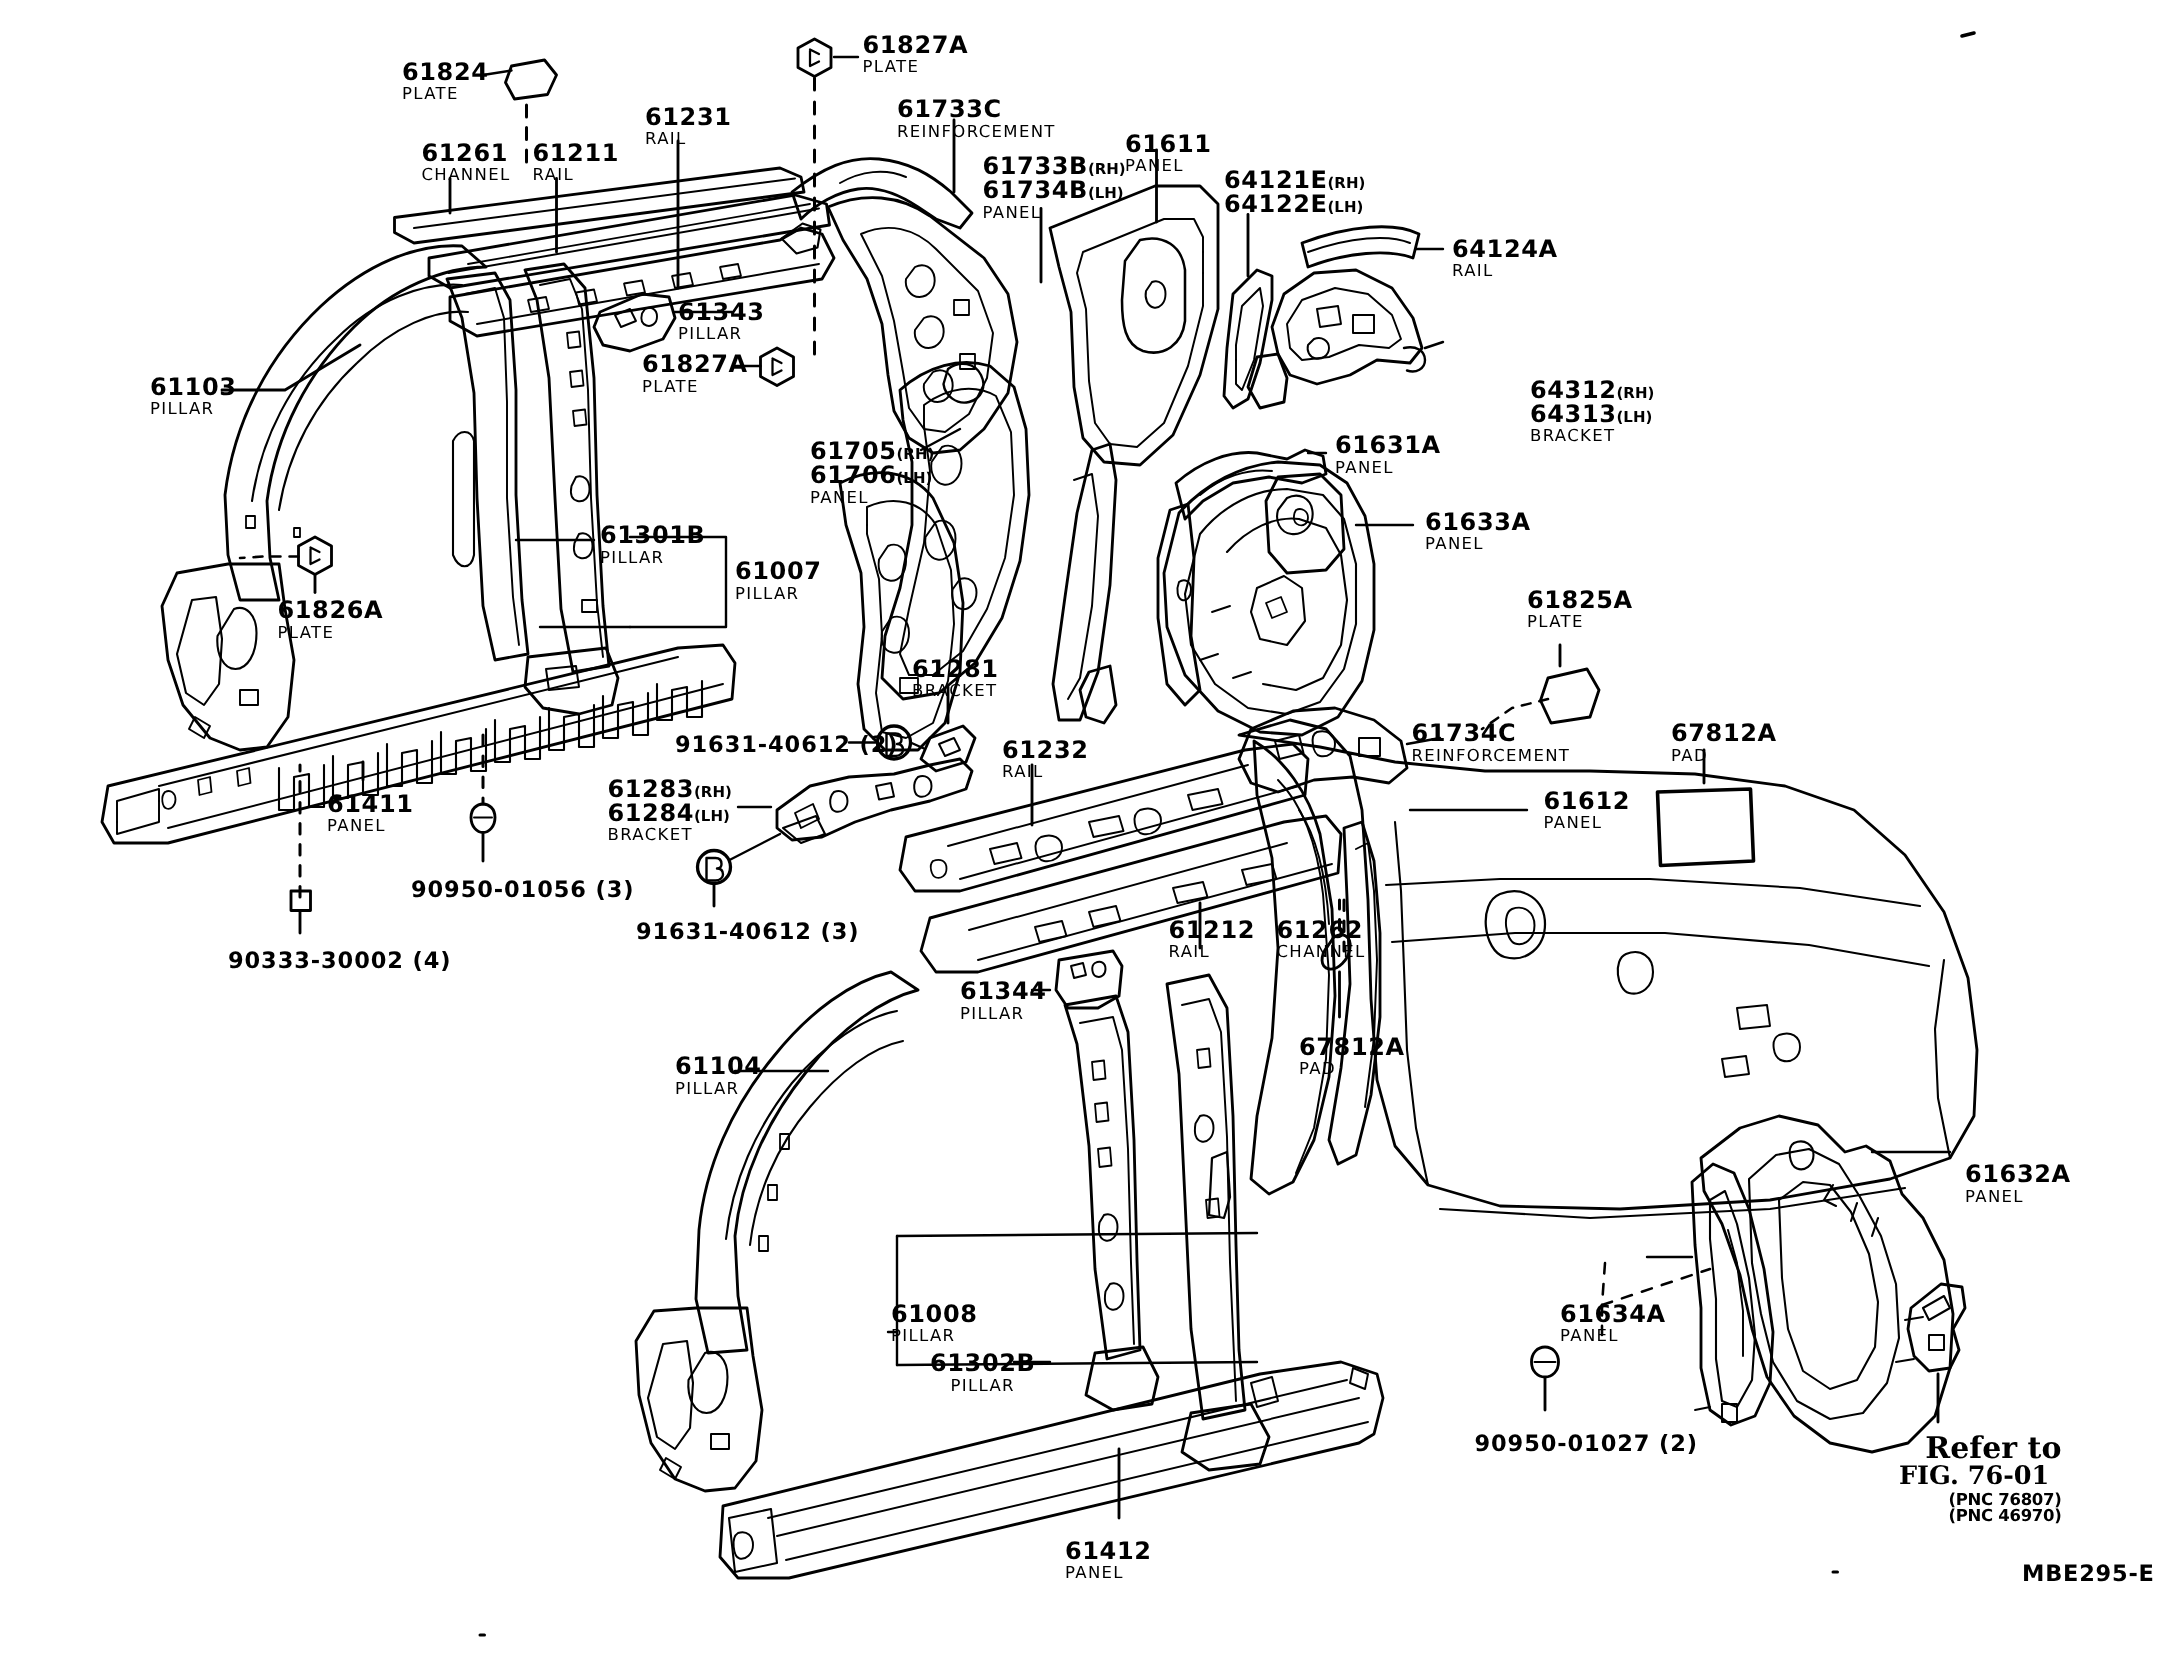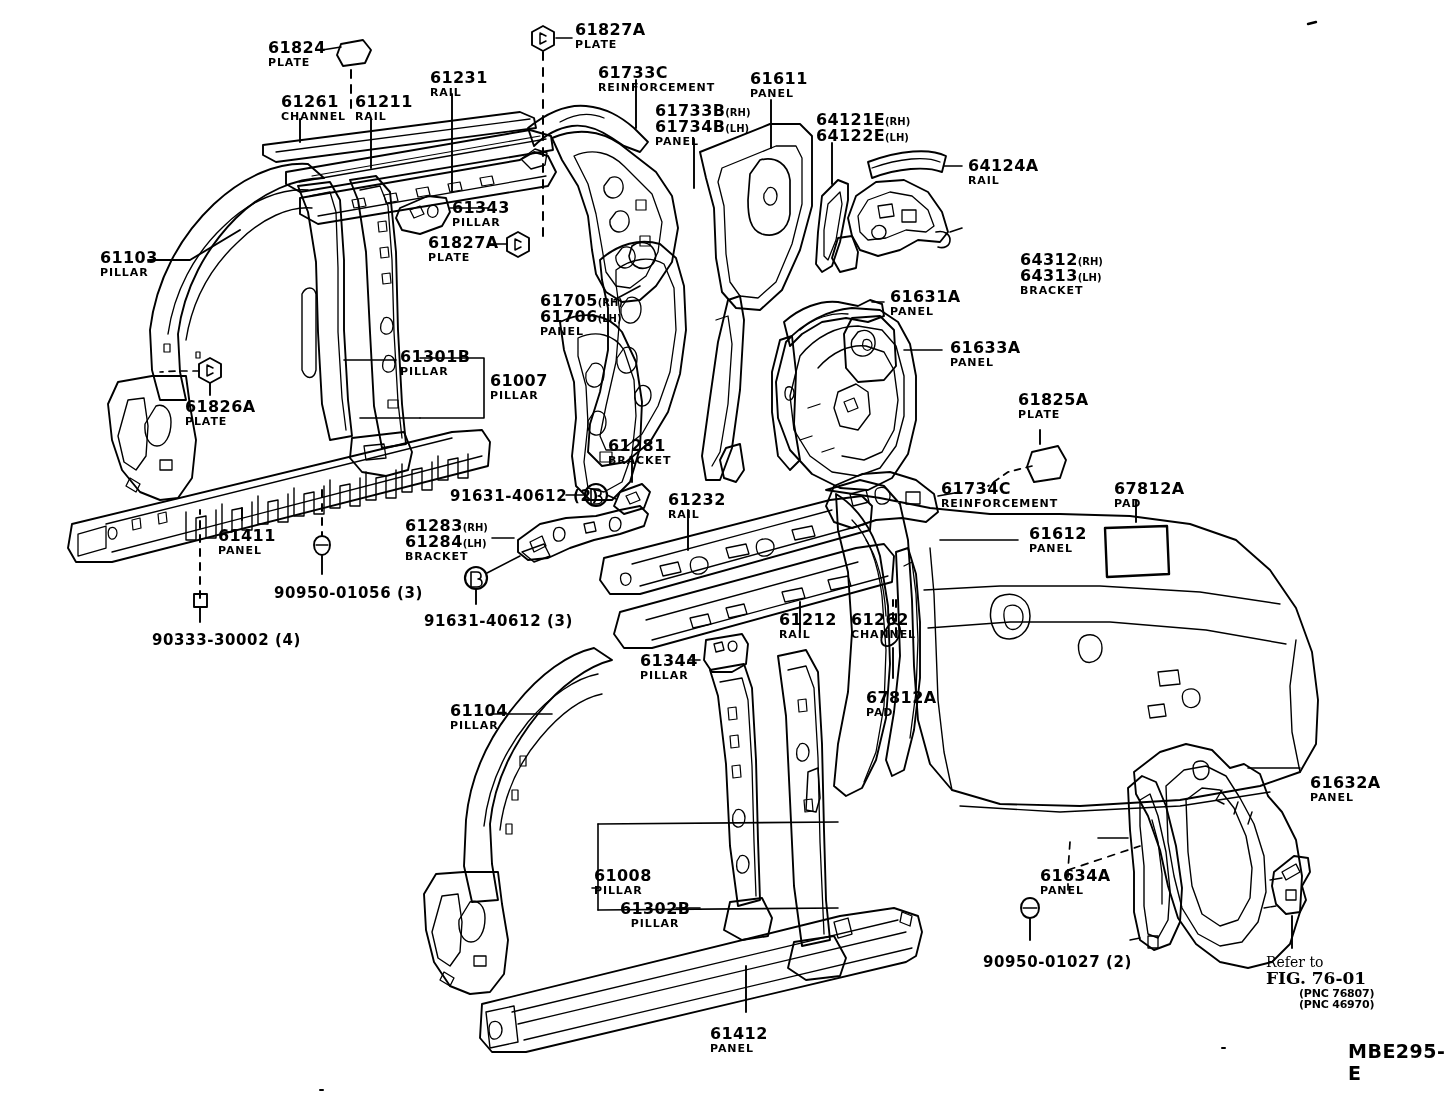--- a/index.html
+++ b/index.html
@@ -39,41 +39,42 @@
     font-size: 16px;
     letter-spacing: 0.4px;
     display: block;
   }
   .callout .pn .side {
     font-size: 10px;
     letter-spacing: 0;
   }
   .callout .desc {
     font-family: "DejaVu Sans", sans-serif;
-    font-weight: bold;
+    font-weight: normal;
     font-size: 11px;
     letter-spacing: 0.9px;
     display: block;
     margin-top: 1px;
   }
   .hw .pn {
     font-size: 15px;
     letter-spacing: 0.6px;
   }
   .refer {
     position: absolute;
     text-align: left;
     color: #000;
   }
   .refer .r1 {
     font-family: "DejaVu Serif", serif;
-    font-weight: normal;
-    font-size: 14px;
+    font-weight: bold;
+    font-size: 20px;
     display: block;
     line-height: 1.05;
+    text-align: right;
   }
   .refer .r2 {
     font-family: "DejaVu Serif", serif;
     font-weight: bold;
     font-size: 17px;
     display: block;
     line-height: 1.05;
   }
   .refer .r3, .refer .r4 {
     font-family: "DejaVu Sans", sans-serif;
@@ -81,21 +82,21 @@
     font-size: 11px;
     display: block;
     line-height: 1.0;
     letter-spacing: -0.2px;
     margin-left: 33px;
   }
   .sheetcode {
     position: absolute;
     font-family: "DejaVu Sans", sans-serif;
     font-weight: bold;
-    font-size: 19px;
+    font-size: 15px;
     letter-spacing: 0.5px;
     color: #000;
   }
 </style>
 </head>
 <body>
 
 <div id="sheet">
 
   <svg id="artwork" viewBox="0 0 1456 1102" xmlns="http://www.w3.org/2000/svg">
@@ -637,21 +638,21 @@
         <span class="desc">RAIL</span>
       </div>
       <div class="callout" id="c61231" style="left: 430px; top: 70px;">
         <span class="pn">61231</span>
         <span class="desc">RAIL</span>
       </div>
       <div class="callout" id="c61733C" style="left: 598px; top: 65px;">
         <span class="pn">61733C</span>
         <span class="desc">REINFORCEMENT</span>
       </div>
-      <div class="callout" id="c61611" style="left: 750px; top: 71px;">
+      <div class="callout" id="c61611" style="left: 750px; top: 88px;">
         <span class="pn">61611</span>
         <span class="desc">PANEL</span>
       </div>
       <div class="callout" id="c61733B" style="left: 655px; top: 103px;">
         <span class="pn">61733B<span class="side">(RH)</span></span>
         <span class="pn">61734B<span class="side">(LH)</span></span>
         <span class="desc">PANEL</span>
       </div>
       <div class="callout" id="c64121E" style="left: 816px; top: 112px;">
         <span class="pn">64121E<span class="side">(RH)</span></span>

